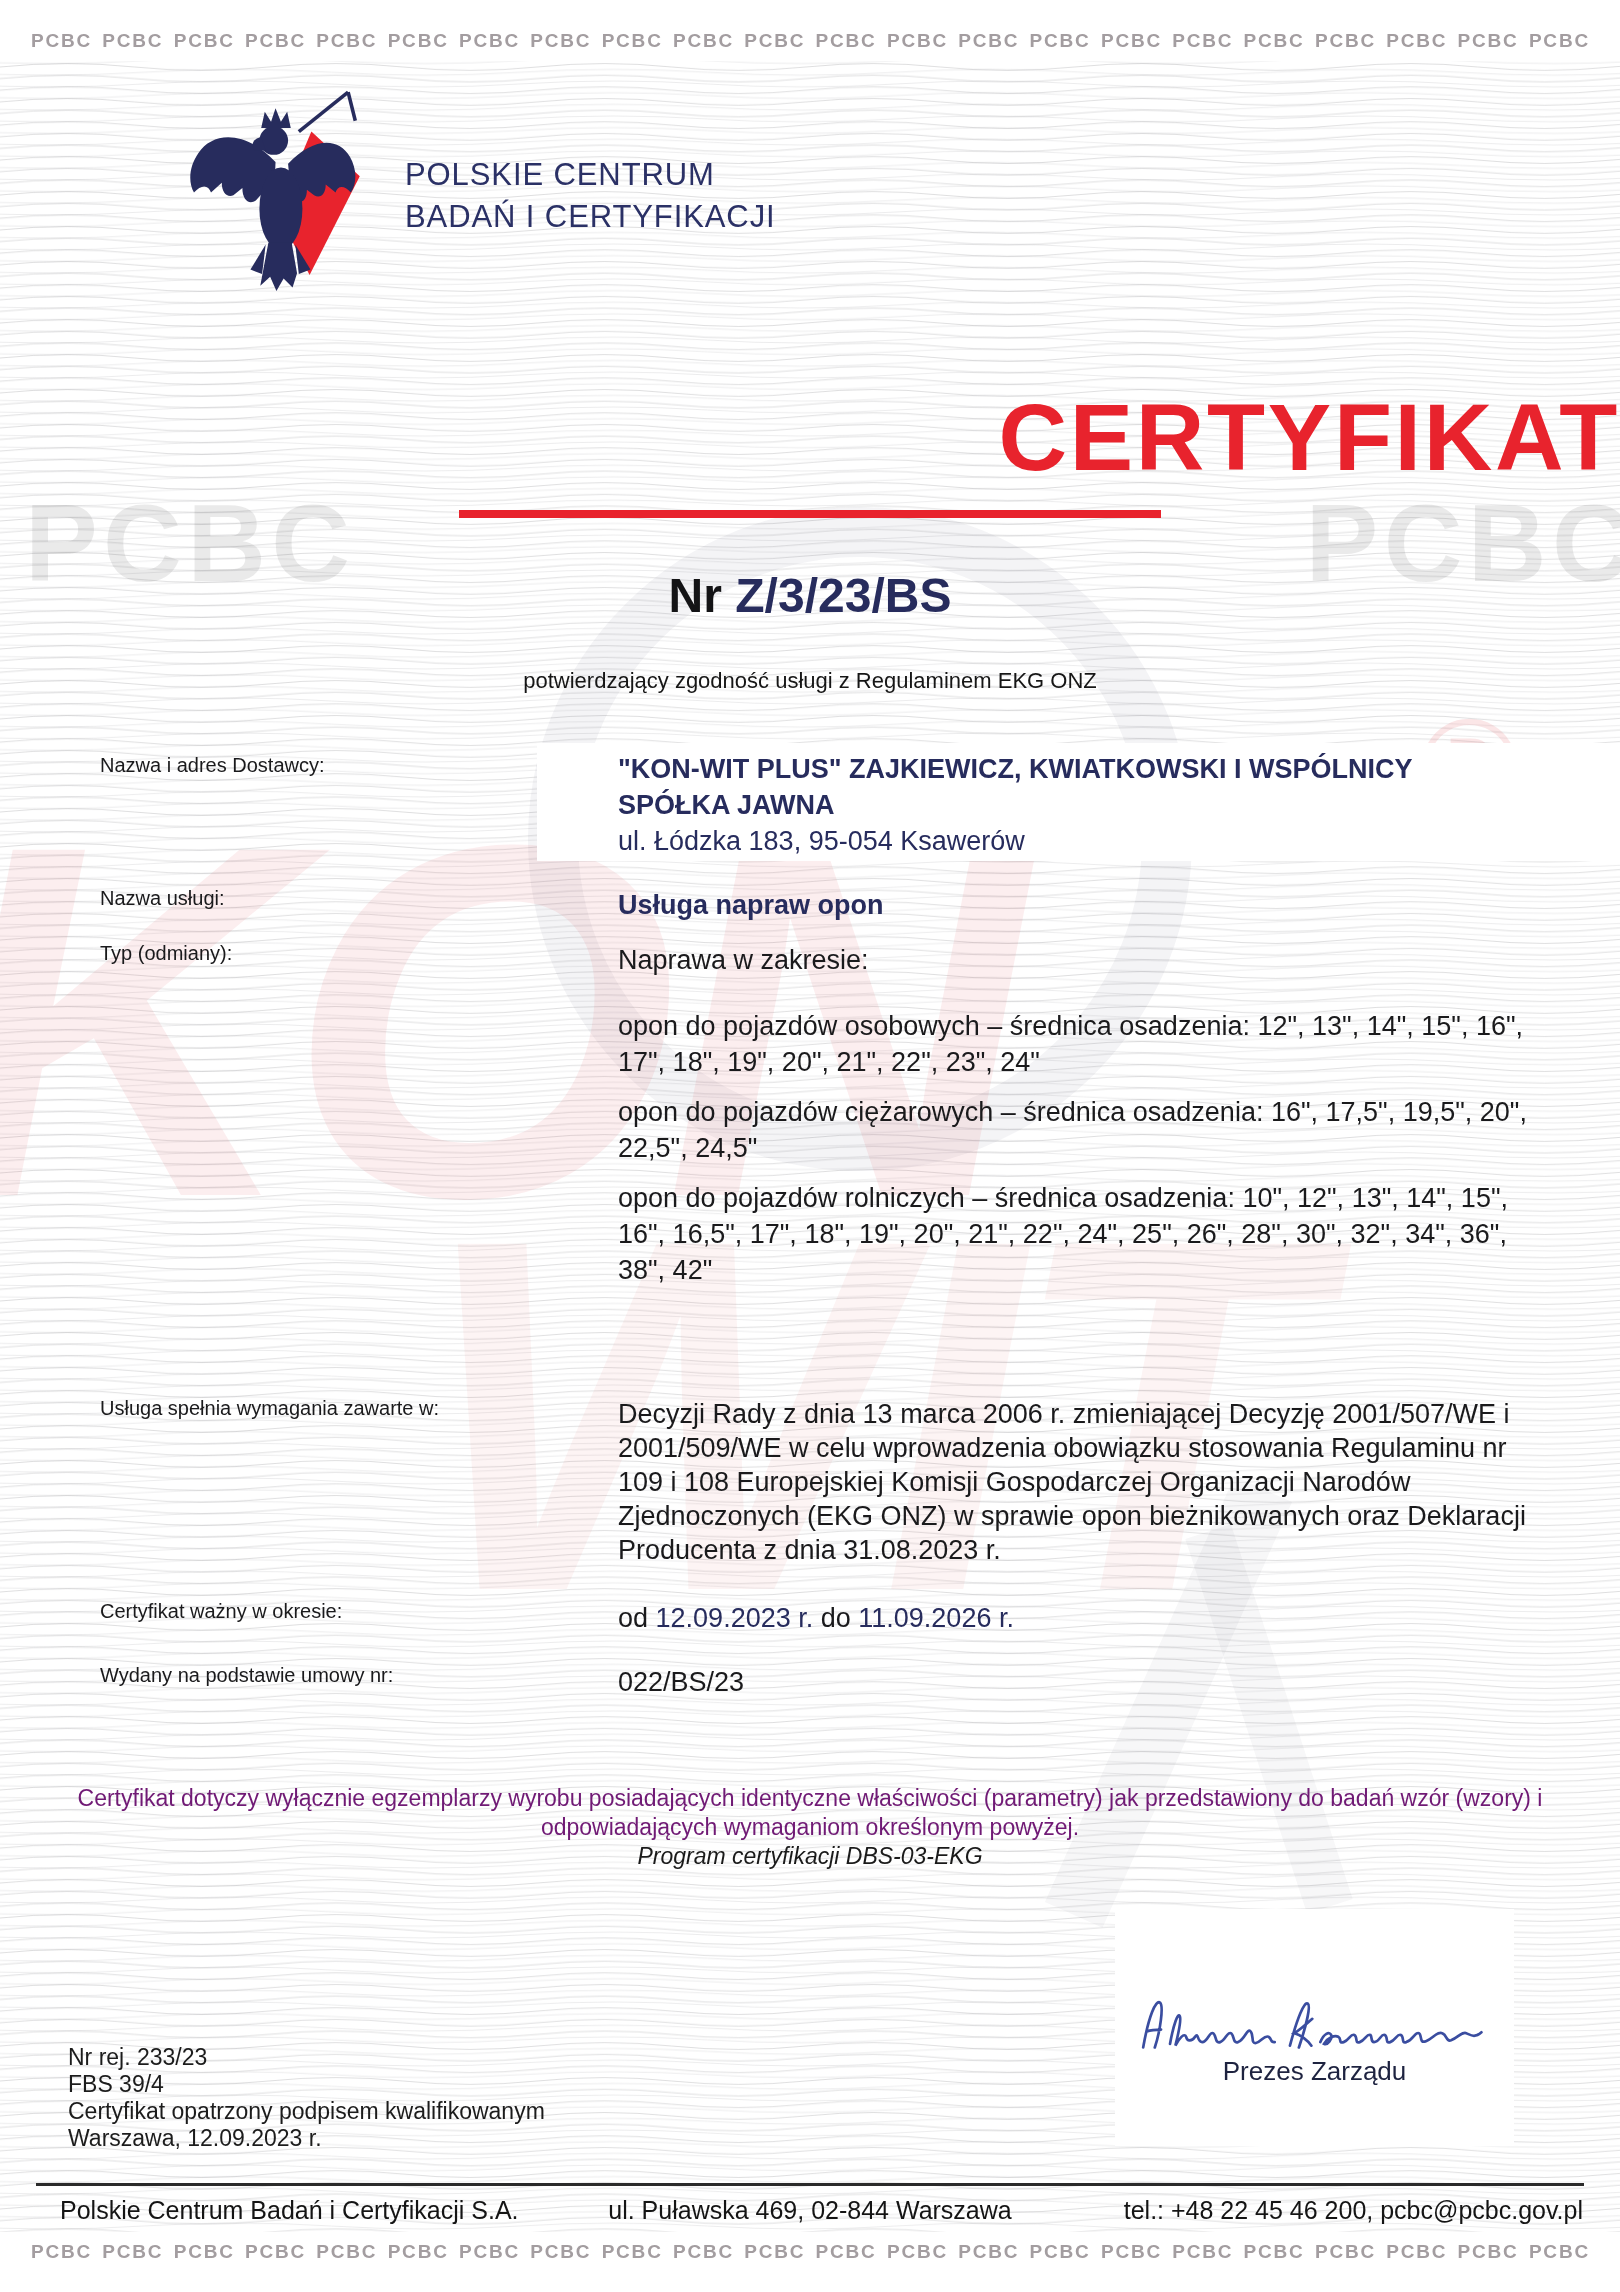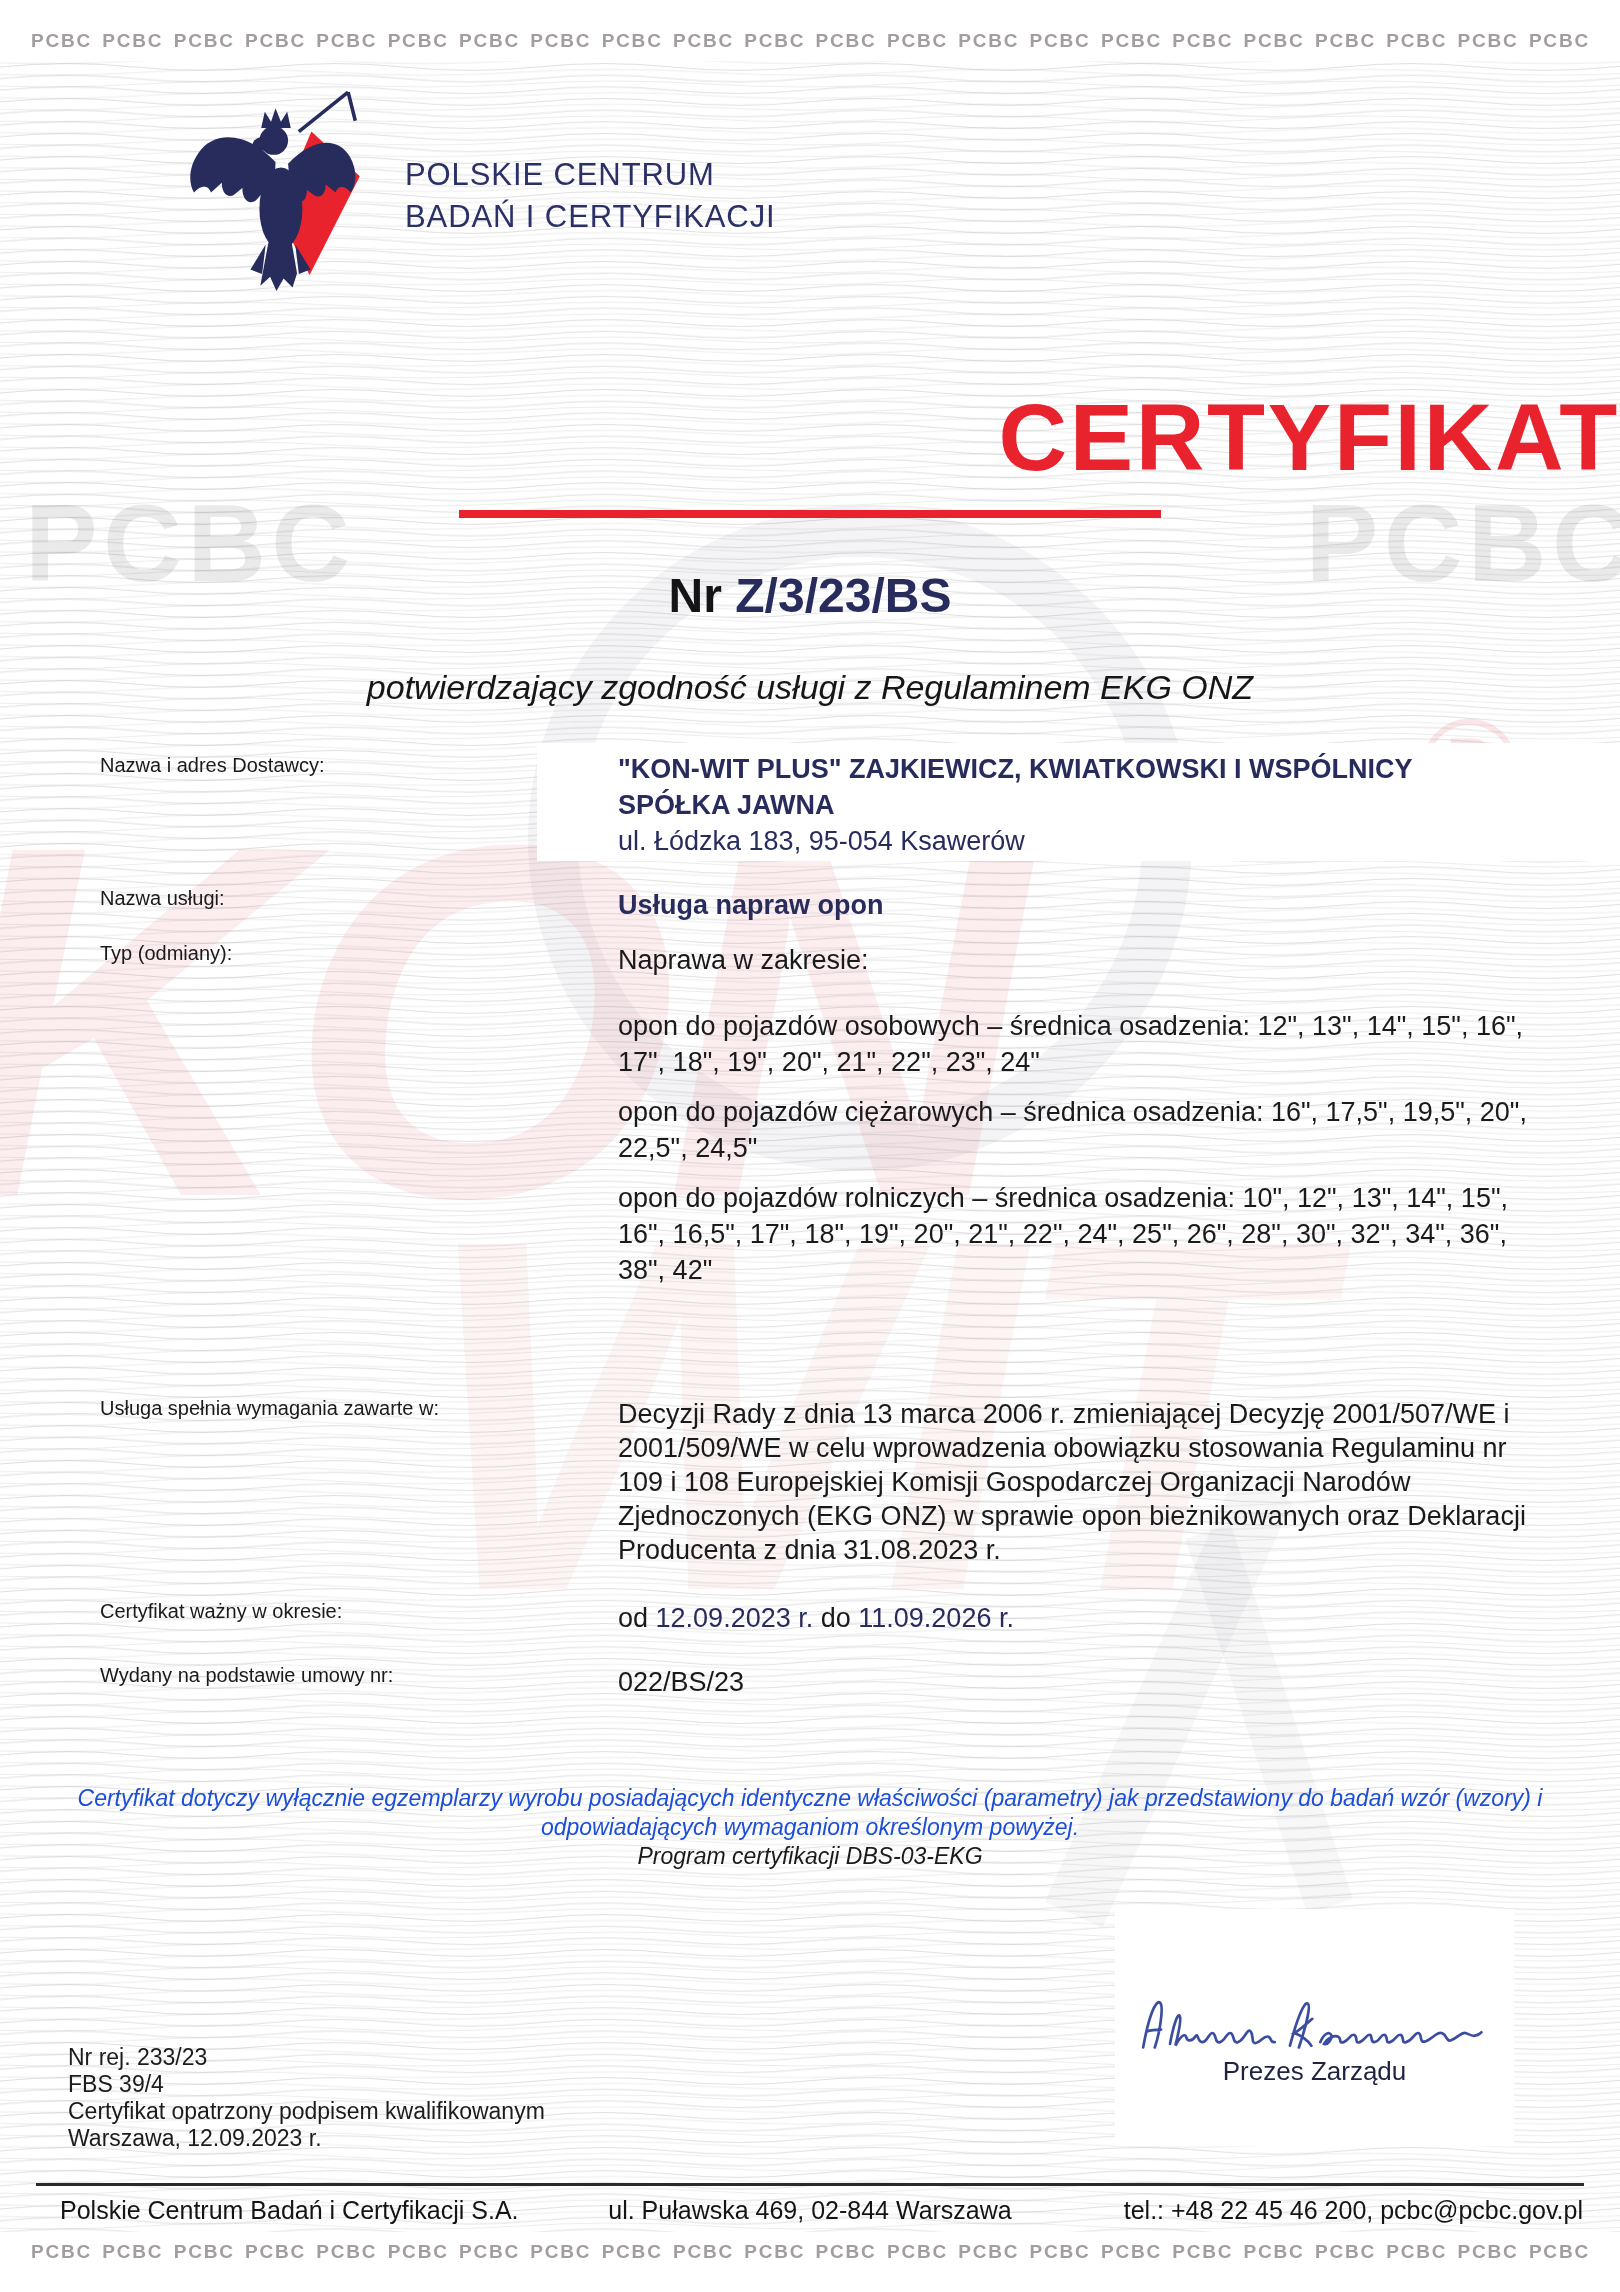--- a/index.html
+++ b/index.html
@@ -32,31 +32,31 @@
   .pcbc-row.bottom{top:2241px;}
   
   .logo-eagle{position:absolute;left:175px;top:76px;}
   .logo-text{position:absolute;left:405px;top:154px;font-size:31px;line-height:42px;letter-spacing:0.9px;color:#2b3166;}
   
   .title{position:absolute;left:0;width:100%;top:383px;text-align:right;
     font-size:95px;font-weight:700;letter-spacing:2.7px;color:#e8232d;}
   .title-underline{position:absolute;left:50%;margin-left:-351px;top:510px;width:702px;height:8px;background:#e8232d;}
   .nr-line{position:absolute;left:0;width:100%;top:568px;text-align:center;font-size:48px;font-weight:700;color:#141416;}
   .nr-line .nr-value{color:#272c5d;}
-  .subtitle{position:absolute;left:0;width:100%;top:668px;text-align:center;font-size:34px;color:#161616;font-style:italic;}
+  .subtitle{position:absolute;left:0;width:100%;top:668px;text-align:center;font-size:22px;color:#161616;}
   
   .label{position:absolute;left:100px;width:502px;font-size:20px;color:#1a1a1c;}
   .value{position:absolute;left:618px;width:922px;font-size:27px;color:#1a1a1c;line-height:36px;}
   .navy{color:#272c5d;}
   .bold{font-weight:700;}
   .para{line-height:34px;}
   .date{color:#272c5d;}
   
   .footnote{position:absolute;left:48px;top:1784px;width:1524px;text-align:center;
-    font-size:23px;font-style:italic;line-height:29px;color:#1d4ed8;}
+    font-size:23px;line-height:29px;color:#701a75;}
   .program{position:absolute;left:48px;top:1843px;width:1524px;text-align:center;
     font-size:23px;font-style:italic;color:#1a1a1a;}
   
   .registry{position:absolute;left:68px;top:2044px;font-size:23px;line-height:27px;color:#1c1c1c;}
   
   .sig-scribble{position:absolute;left:1136px;top:1990px;}
   .sig-role{position:absolute;left:1115px;top:2056px;width:399px;text-align:center;font-size:26px;color:#1e2340;}
   
   .footer-rule{position:absolute;left:36px;top:2183px;width:1548px;height:2.7px;background:#2b2b2b;}
   .footer-text{position:absolute;top:2196px;font-size:25px;color:#141414;white-space:nowrap;}

